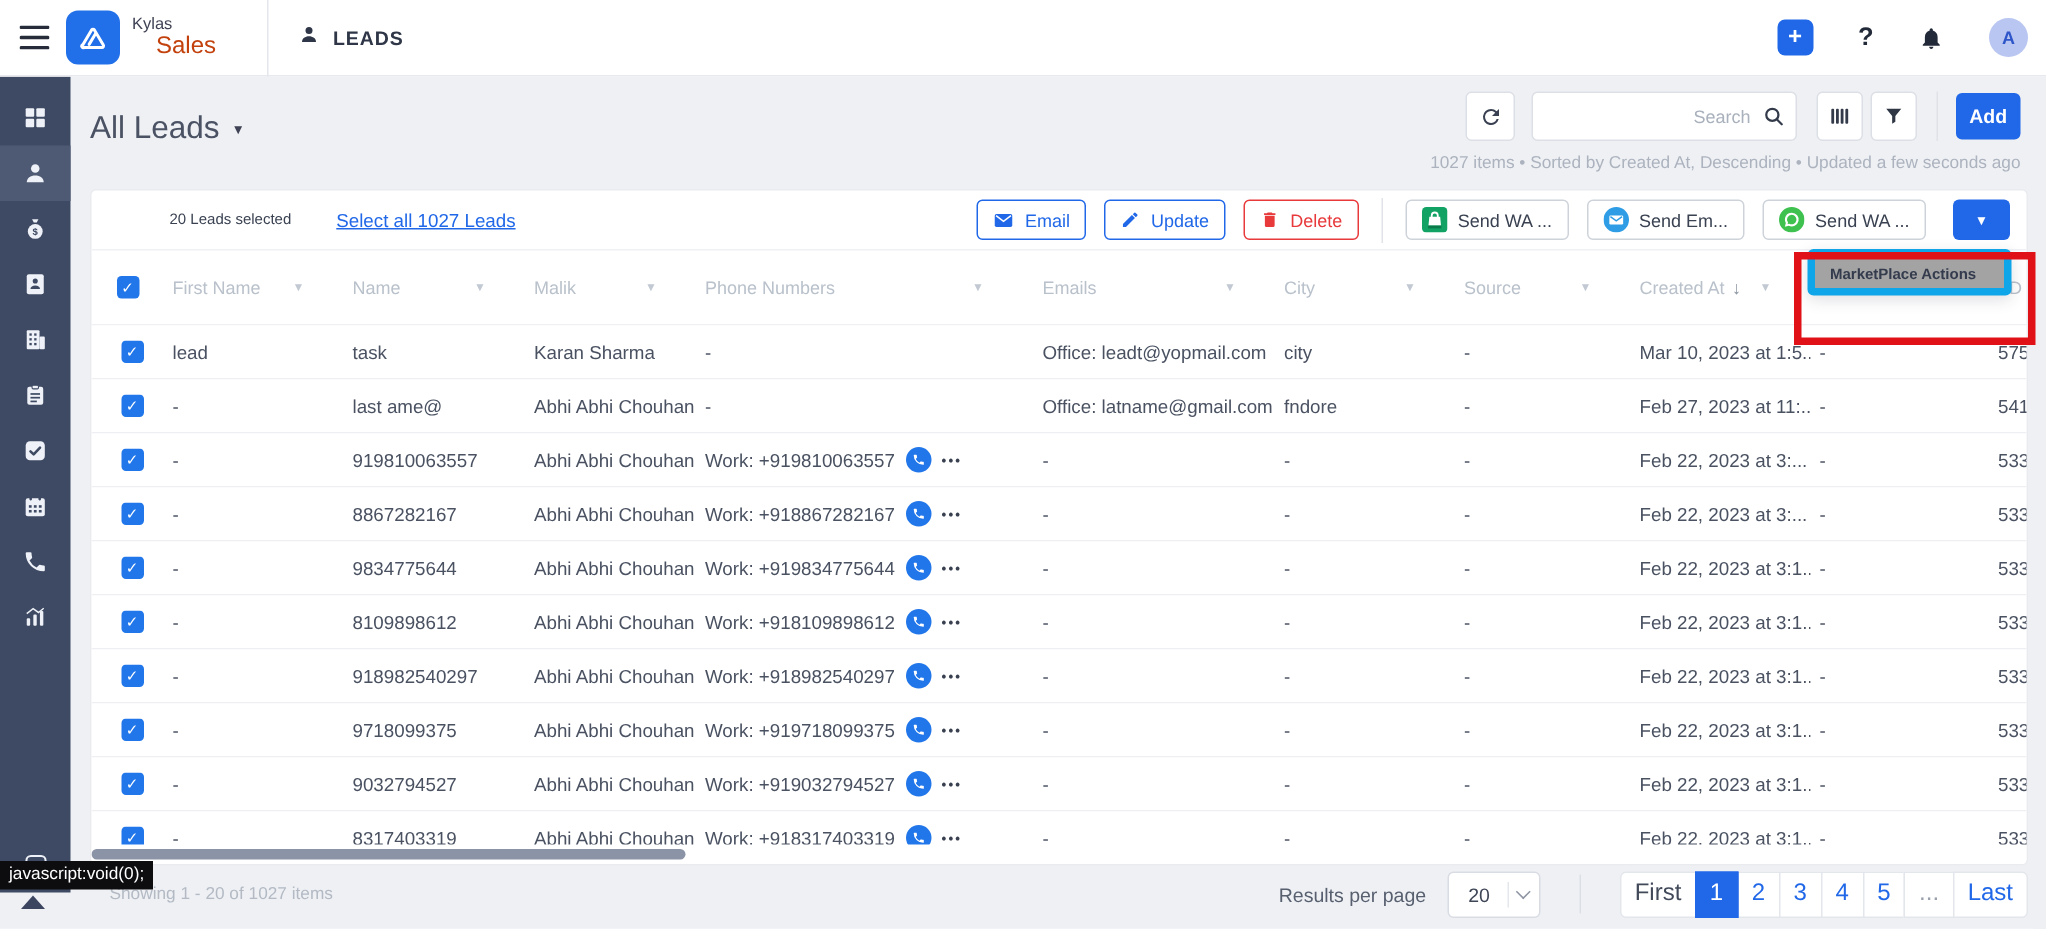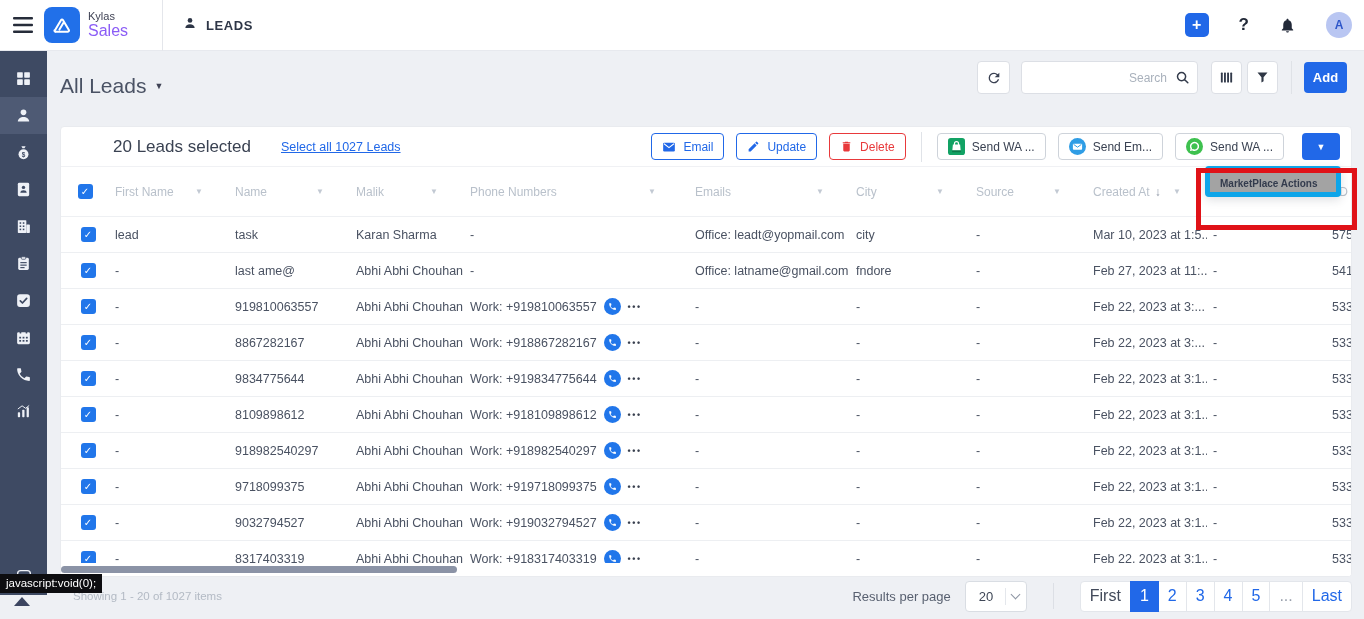--- a/index.html
+++ b/index.html
@@ -9,21 +9,21 @@
     --cols:48px 120px 121px 114px 218px 168px 120px 117px 120px 55px 91px;}
 
   
   .topbar{position:absolute;top:0;left:0;right:0;height:51px;background:#fff;
     border-bottom:1px solid #e7e9ee;display:flex;align-items:center;z-index:6;}
   .hamburger{margin-left:13px;display:flex;align-items:center;cursor:pointer;}
   .logo{width:36px;height:36px;border-radius:8px;background:#2170e9;margin-left:11px;
     display:flex;align-items:center;justify-content:center;}
   .brand{margin-left:8px;line-height:1.1;}
   .brand .bn{font-size:11px;color:#3f4254;}
-  .brand .bp{font-size:16px;color:#8b5cf6;}
+  .brand .bp{font-size:16px;color:#c2410c;margin-left:16px;}
   .tb-div{width:1px;height:51px;background:#e4e6eb;margin-left:34px;}
   .module{display:flex;align-items:center;gap:9px;margin-left:20px;}
   .module .ml{font-size:13px;font-weight:700;letter-spacing:.6px;color:#2e3647;}
   .tb-right{margin-left:auto;display:flex;align-items:center;gap:30px;padding-right:12px;}
   .plus-btn{width:24px;height:24px;border-radius:5px;background:var(--blue);border:none;
     color:#fff;font-size:16px;line-height:22px;font-weight:700;cursor:pointer;}
   .help{font-size:17px;font-weight:700;color:#222938;cursor:pointer;}
   .bell{cursor:pointer;display:flex;}
   .avatar{width:26px;height:26px;border-radius:50%;background:#b9c6f2;color:#2e56c9;
     font-size:12px;font-weight:700;display:flex;align-items:center;justify-content:center;cursor:pointer;}
@@ -54,21 +54,21 @@
   .filter-btn{margin-left:5px;width:31px;}
   .ctrl-sep{width:1px;height:33px;background:#dfe2e7;margin-left:13px;}
   .add-btn{margin-left:12px;width:43px;height:31px;background:var(--blue);border:none;border-radius:4px;
     color:#fff;font-size:13px;font-weight:700;cursor:pointer;font-family:inherit;}
   .list-meta{position:absolute;top:103px;right:17px;font-size:11.5px;color:#acb3be;}
 
   
   .card{position:absolute;left:60px;top:126px;width:1292px;height:451px;background:#fff;
     border:1px solid #e9ebef;border-radius:4px;overflow:hidden;}
   .selbar{height:40px;display:flex;align-items:center;border-bottom:1px solid #f0f1f4;}
-  .sel-count{margin-left:52px;font-size:17px;color:#3a4252;}
+  .sel-count{margin-left:52px;font-size:10px;color:#3a4252;}
   .sel-all{margin-left:30px;font-size:12.5px;color:var(--blue);text-decoration:underline;cursor:pointer;}
   .sel-actions{margin-left:auto;display:flex;align-items:center;gap:12px;padding-right:11px;}
   .btn{height:27px;padding:0 10px;border-radius:4px;font-size:12px;display:flex;align-items:center;
     gap:7px;background:#fff;cursor:pointer;font-family:inherit;white-space:nowrap;}
   .btn.blue{border:1px solid var(--blue);color:var(--blue);}
   .btn.red{border:1px solid #e8393b;color:#e8393b;}
   .btn.gray{border:1px solid #ced3da;color:#3a4252;}
   .act-sep{width:1px;height:30px;background:#e0e3e8;margin:0 3px;}
   .caret-btn{width:38px;height:27px;background:var(--blue);border:none;border-radius:4px;color:#fff;
     font-size:9px;margin-left:6px;cursor:pointer;}
@@ -310,20 +310,21 @@
         </svg>
     </span>
     <span class="icon-btn filter-btn">
       <svg width="15" height="15" viewBox="0 0 24 24" fill="#2f3745">
           <path d="M4 4h16l-6.3 7.6v6.2L10.3 20v-8.4z"></path>
         </svg>
     </span>
     <span class="ctrl-sep"></span>
     <button class="add-btn">Add</button>
   </div>
+  <div class="list-meta">1027 items • Sorted by Created At, Descending • Updated a few seconds ago</div>
 
   <div class="card">
     <div class="selbar">
       <span class="sel-count">20 Leads selected</span>
       <span class="sel-all">Select all 1027 Leads</span>
       <div class="sel-actions">
         <button class="btn blue">
           <svg width="14" height="14" viewBox="0 0 24 24">
               <rect x="2" y="4.5" width="20" height="15" rx="2" fill="#2168e8"></rect>
               <path d="m3.5 6.5 8.5 6.5 8.5-6.5" stroke="#fff" stroke-width="1.8" fill="none"></path>

